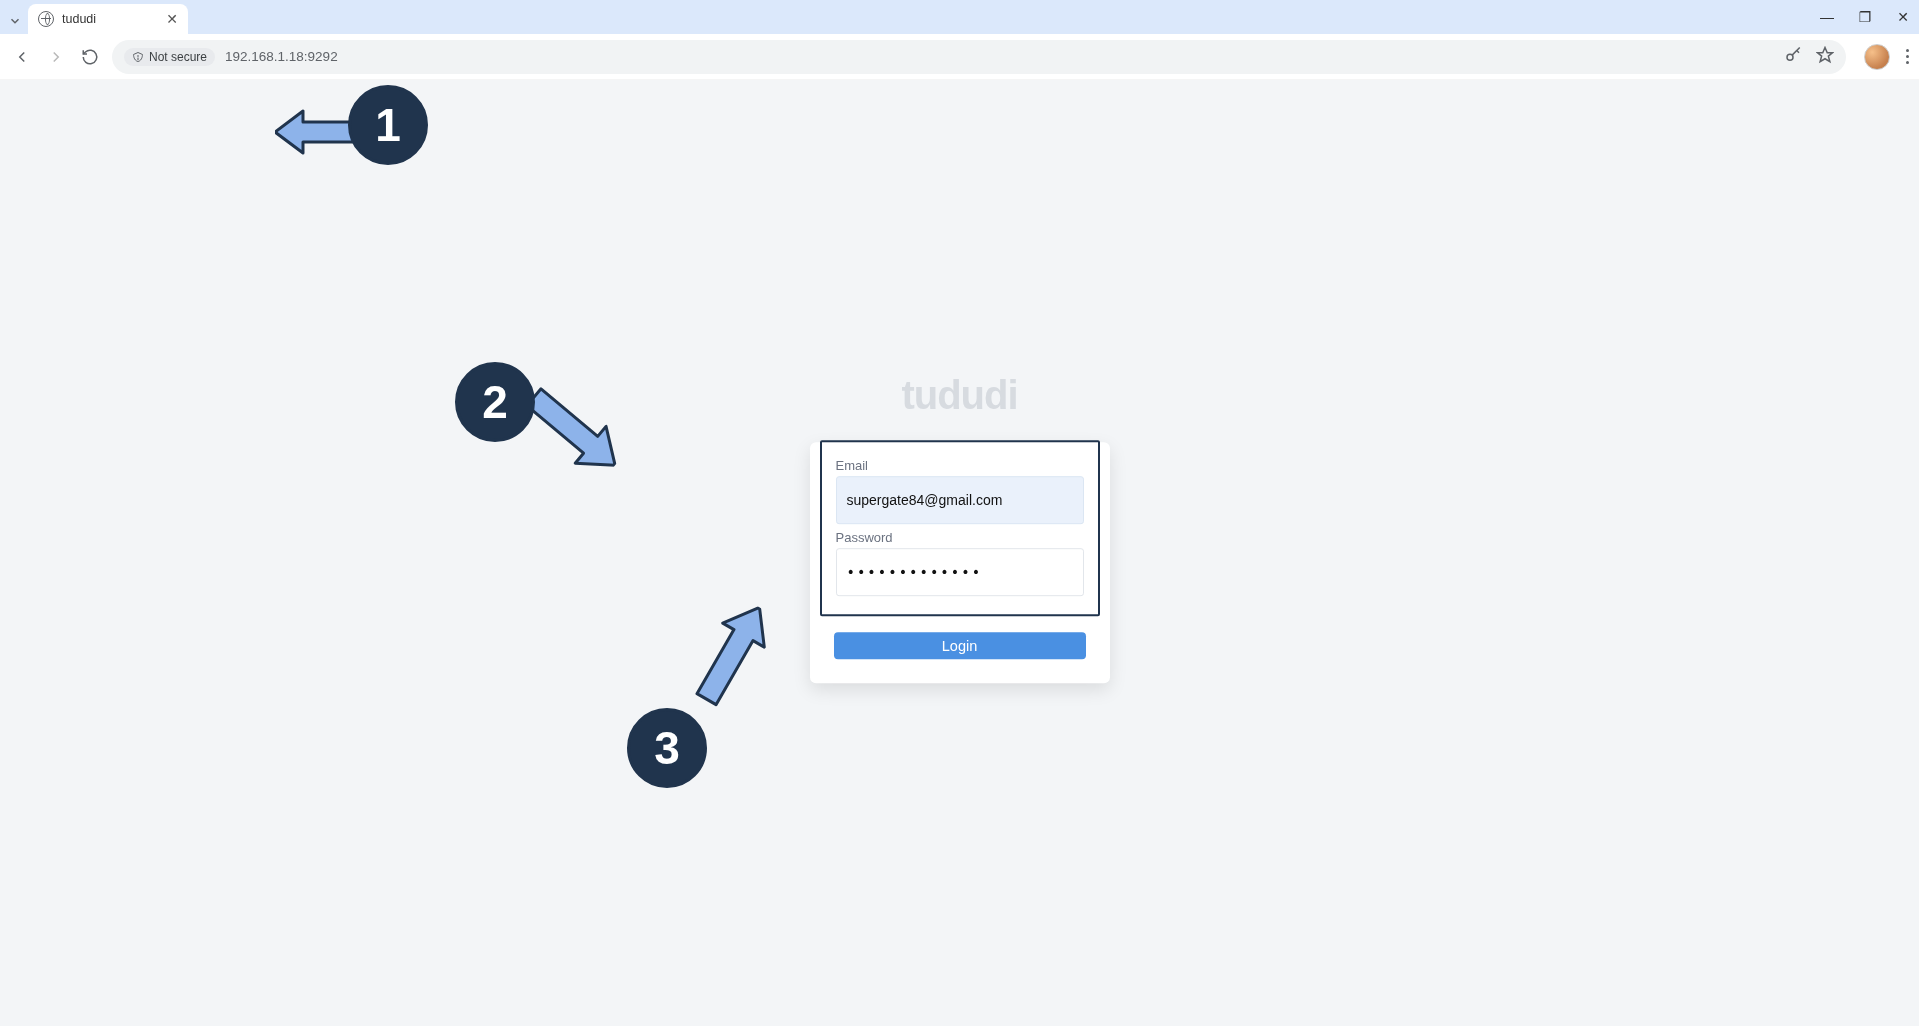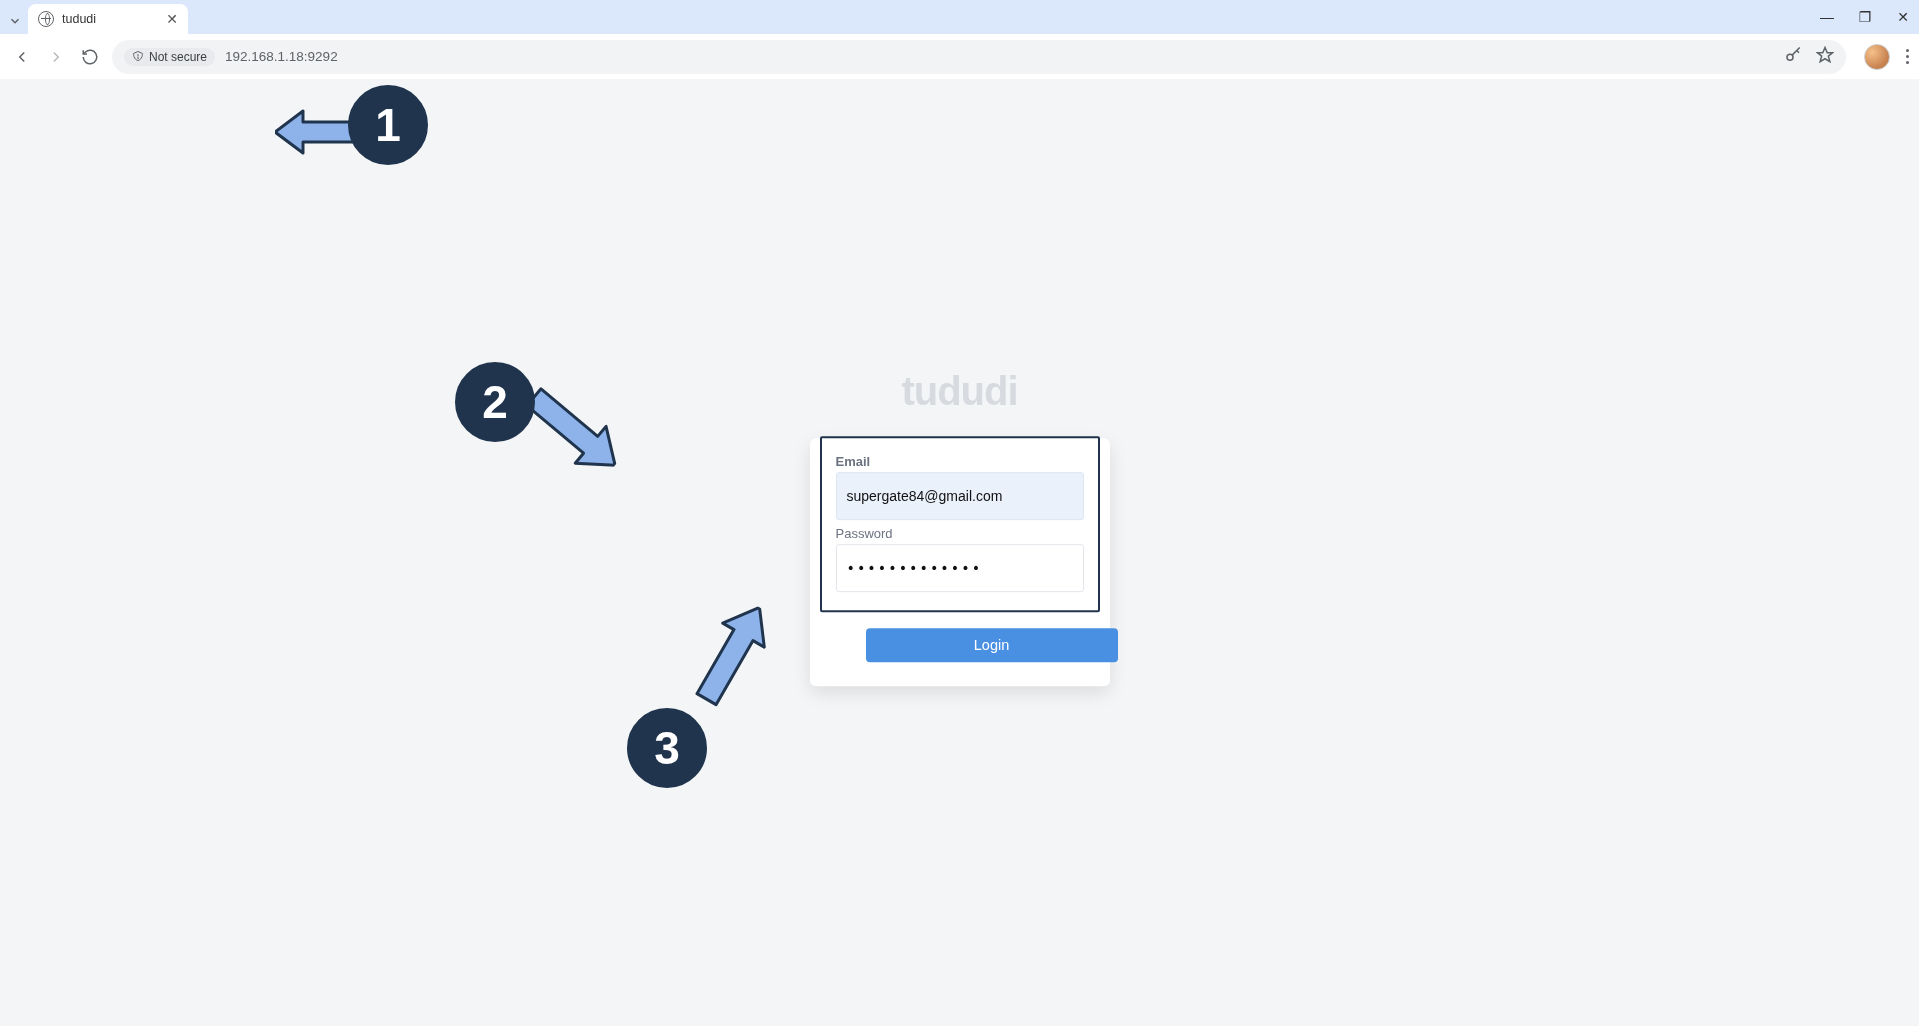--- a/index.html
+++ b/index.html
@@ -16,41 +16,41 @@
     .tab-title { font-size: 12.5px; color: #333; }
     .tab-close { font-size: 14px; color: #555; margin-left: auto; }
     .window-controls { position: absolute; right: 6px; top: 0; height: 34px; display: flex; align-items: center; gap: 18px; color: #333; font-size: 14px; }
     .window-controls span { width: 20px; text-align: center; }
 
     .toolbar { height: 46px; background: #fff; display: flex; align-items: center; padding: 0 10px; gap: 10px; border-bottom: 1px solid rgba(0,0,0,0.04); }
     .nav-btn { width: 24px; height: 24px; display: flex; align-items: center; justify-content: center; color: #5f6368; }
     .nav-btn.disabled { color: #b9b9b9; }
     .nav-btn svg { width: 18px; height: 18px; }
     .omnibox { flex: 1; height: 34px; background: #f1f3f4; border-radius: 17px; display: flex; align-items: center; padding: 0 12px; gap: 10px; font-size: 13.5px; color: #3c4043; }
-    .chip { background: #e8eaed; border-radius: 12px; padding: 2px 8px; font-size: 12px; display: flex; gap: 5px; color: #3c4043; }
+    .chip { background: #e8eaed; border-radius: 12px; padding: 2px 8px; font-size: 12px; display: flex; align-items: center; gap: 5px; color: #3c4043; }
     .url-text { color: #5f6368; }
     .omnibox-right { margin-left: auto; display: flex; align-items: center; gap: 14px; color: #5f6368; }
     .omnibox-right svg { width: 18px; height: 18px; }
     .right-cluster { display: flex; align-items: center; gap: 16px; margin-left: 8px; }
     .avatar { width: 26px; height: 26px; border-radius: 50%; background: radial-gradient(circle at 30% 30%, #f6c08a, #c6804d 70%); border: 1px solid #ccc; }
     .kebab { display: flex; flex-direction: column; gap: 3px; }
     .kebab i { width: 3px; height: 3px; background: #5f6368; border-radius: 50%; }
 
     
     .viewport { position: relative; width: 100%; height: calc(1026px - 34px - 46px); background: #f3f5f7; }
     .login-wrap { position: absolute; left: 50%; top: 50%; transform: translate(-50%, -58%); width: 300px; text-align: center; }
     .brand { font-size: 40px; font-weight: 800; color: #d7dbe0; letter-spacing: -1px; margin-bottom: 24px; }
     .card { background: #fff; border-radius: 6px; box-shadow: 0 6px 18px rgba(0,0,0,0.10); padding: 0 24px 24px; text-align: left; }
     .fields { border: 2px solid #20344d; border-radius: 2px; margin: 0 -14px 0; padding: 16px 14px 18px; position: relative; top: -2px; }
     
     .label { font-size: 13px; color: #6b7280; margin: 6px 0 3px; }
-    .label:first-child { margin-top: 0; font-weight: bold; }
+    .label:first-child { margin-top: 0; }
     .textbox { width: 100%; height: 48px; background: #eaf1fb; border: 1px solid #dbe6f3; border-radius: 3px; padding: 0 10px; font-size: 14px; color: #111; outline: none; }
     .textbox.pw { background: #fff; border: 1px solid #e2e6eb; letter-spacing: 2px; font-family: monospace; }
-    .login-btn { width: 100%; background: #4a90e2; color: #fff; border: none; border-radius: 4px; height: 34px; font-size: 14.5px; margin-top: 14px; cursor: pointer; margin-left: 32px; }
+    .login-btn { width: 100%; background: #4a90e2; color: #fff; border: none; border-radius: 4px; height: 27px; font-size: 14.5px; margin-top: 14px; cursor: pointer; }
 
     
     .overlay { position: absolute; inset: 0; pointer-events: none; }
     .bubble { position: absolute; width: 80px; height: 80px; border-radius: 50%; background: #20344d; color: #fff; display: flex; align-items: center; justify-content: center; font-size: 46px; font-weight: 800; font-family: "Arial Black", Arial, sans-serif; border: 3px solid #20344d; }
     .arrow { position: absolute; transform-origin: center; }
     .arrow svg { display: block; }
 
     
     #b1 { left: 348px; top: 5px; }
     #a1 { left: 275px; top: 27px; }

